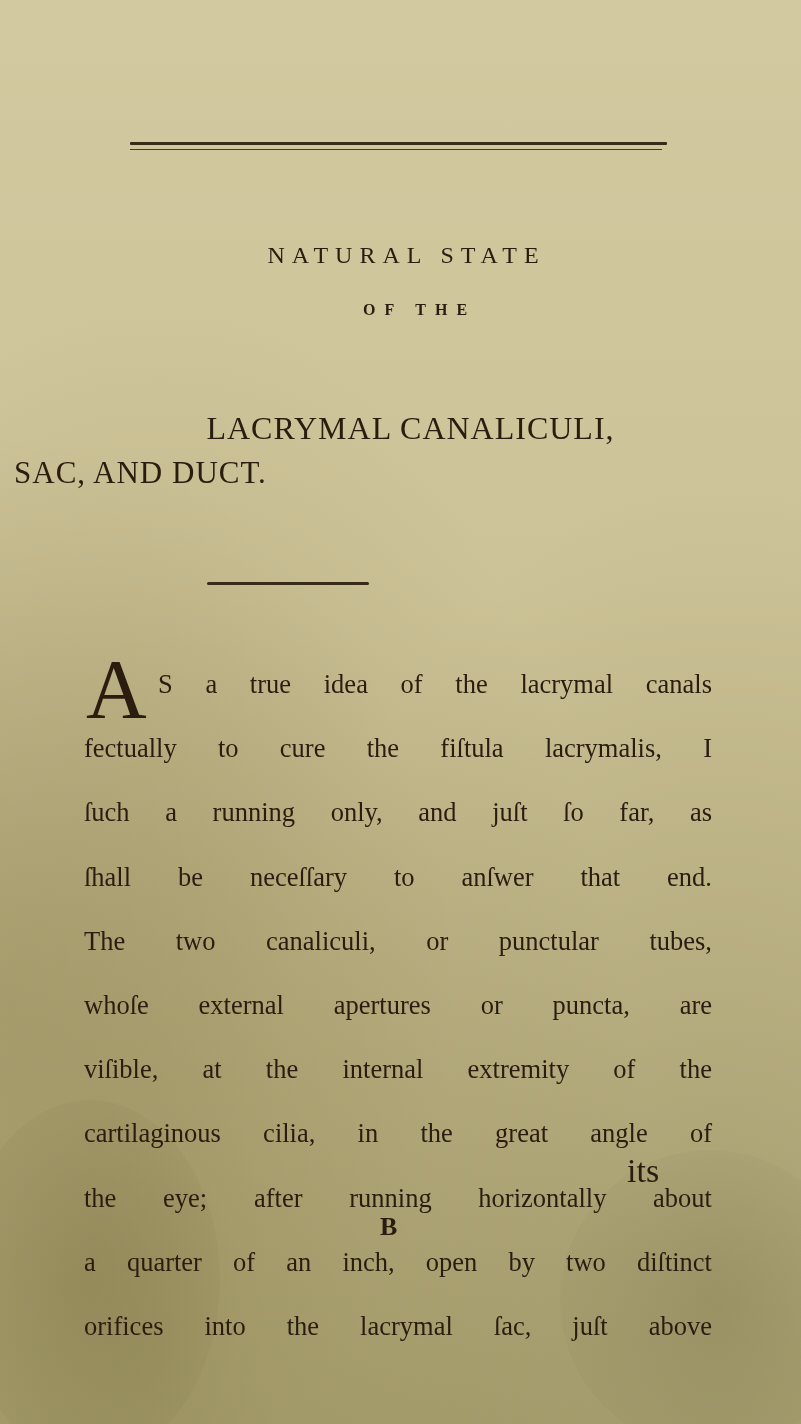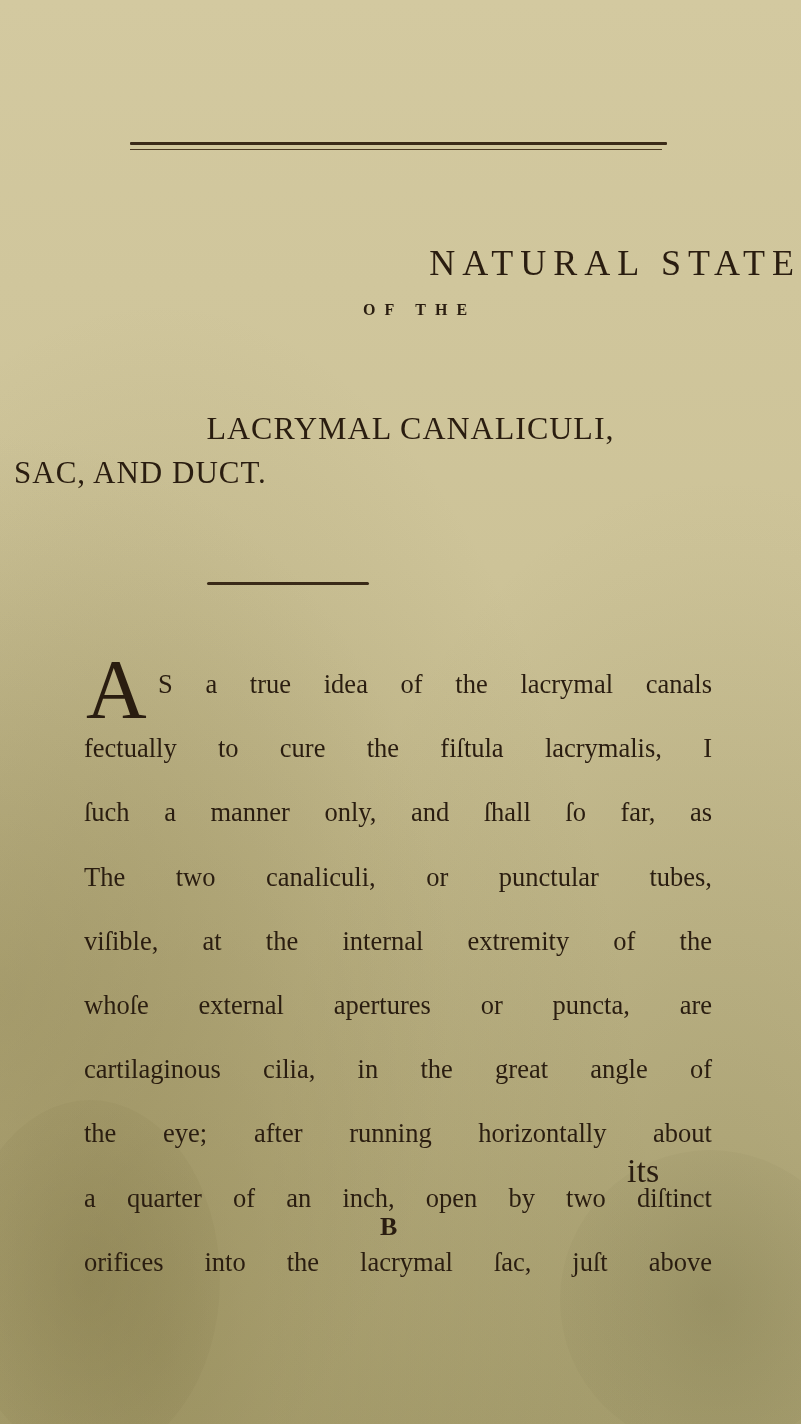--- a/index.html
+++ b/index.html
@@ -40,22 +40,22 @@
     }
     .top-rule .thin {
       position: absolute; left: 0; top: 7px;
       width: 99%; height: 1px;
       background: #4a3a24;
     }
     .title-1 {
       position: absolute;
       left: 0; width: 801px;
       top: 242px;
-      text-align: right;
-      font-size: 36px;
+      text-align: center;
+      font-size: 24px;
       letter-spacing: 7px;
       padding-left: 12px;
       box-sizing: border-box;
     }
     .title-2 {
       position: absolute;
       left: 12px; width: 801px;
       top: 301px;
       text-align: center;
       font-size: 16px;
@@ -158,24 +158,25 @@
   <div class="title-3">LACRYMAL CANALICULI,</div>
   <div class="title-4">SAC, AND DUCT.</div>
 
   <div class="mid-rule"></div>
 
   <div class="dropcap">A</div>
 
   <div class="body-text">
     <span class="line indent">S a true idea of the lacrymal canals</span>
     <span class="line">fectually to cure the fiſtula lacrymalis, I</span>
-    <span class="line">ſuch a manner only, and ſhall ſo far, as</span>
+    <span class="line">ſuch a running only, and juſt ſo far, as</span>
+    <span class="line">ſhall be neceſſary to anſwer that end.</span>
     <span class="line">The two canaliculi, or punctular tubes,</span>
+    <span class="line">whoſe external apertures or puncta, are</span>
     <span class="line">viſible, at the internal extremity of the</span>
-    <span class="line">whoſe external apertures or puncta, are</span>
     <span class="line">cartilaginous cilia, in the great angle of</span>
     <span class="line">the eye; after running horizontally about</span>
     <span class="line">a quarter of an inch, open by two diſtinct</span>
     <span class="line">orifices into the lacrymal ſac, juſt above</span>
   </div>
 
   <div class="signature">B</div>
   <div class="catchword">its</div>
 
 </div>

